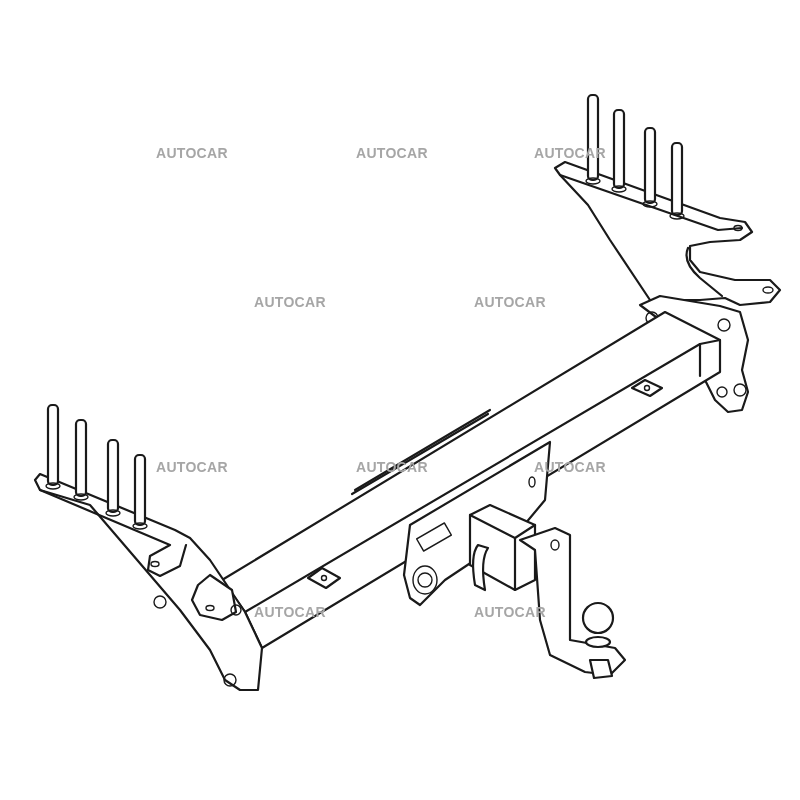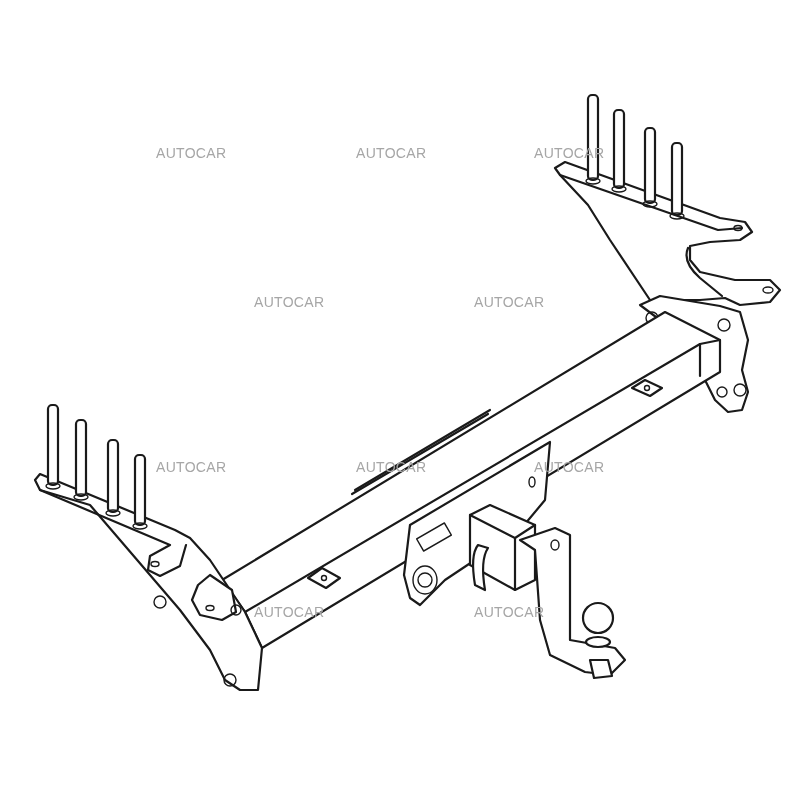--- a/index.html
+++ b/index.html
@@ -1,21 +1,21 @@
 <!DOCTYPE html>
 <html><head>
   <meta charset="utf-8">
   <style>
     html,body{margin:0;padding:0;background:#ffffff;}
     #stage{position:relative;width:800px;height:800px;overflow:hidden;background:#ffffff;}
     svg.drawing{position:absolute;left:0;top:0;width:800px;height:800px;}
     .ln{fill:#ffffff;stroke:#1a1a1a;stroke-width:2.2;stroke-linejoin:round;stroke-linecap:round;}
     .ln-open{fill:none;stroke:#1a1a1a;stroke-width:2.2;stroke-linejoin:round;stroke-linecap:round;}
     .thin{fill:none;stroke:#1a1a1a;stroke-width:1.4;stroke-linejoin:round;stroke-linecap:round;}
-    .wm{position:absolute;font-family:"Liberation Sans",sans-serif;font-weight:normal;font-size:14px;color:#a6a6a6;letter-spacing:0.3px;white-space:nowrap;pointer-events:none;}
+    .wm{position:absolute;font-family:"Liberation Sans",sans-serif;font-weight:bold;font-size:14px;color:#a6a6a6;letter-spacing:0.3px;white-space:nowrap;pointer-events:none;}
   </style>
 </head>
 <body>
 
 <div id="stage">
   <svg class="drawing" viewBox="0 0 800 800">
 
     <g>
       <path class="ln" d="M650,300 L610,240 L588,205 L560,175 L555,168 L565,162 L720,218 L745,222 L752,232 L740,240 L710,242 L690,246 L690,260 L700,272 L735,280 L770,280 L780,290 L770,302 L740,305 L725,298 L700,300 Z"></path>
       <path class="ln-open" d="M560,175 L718,230 L742,228"></path>

